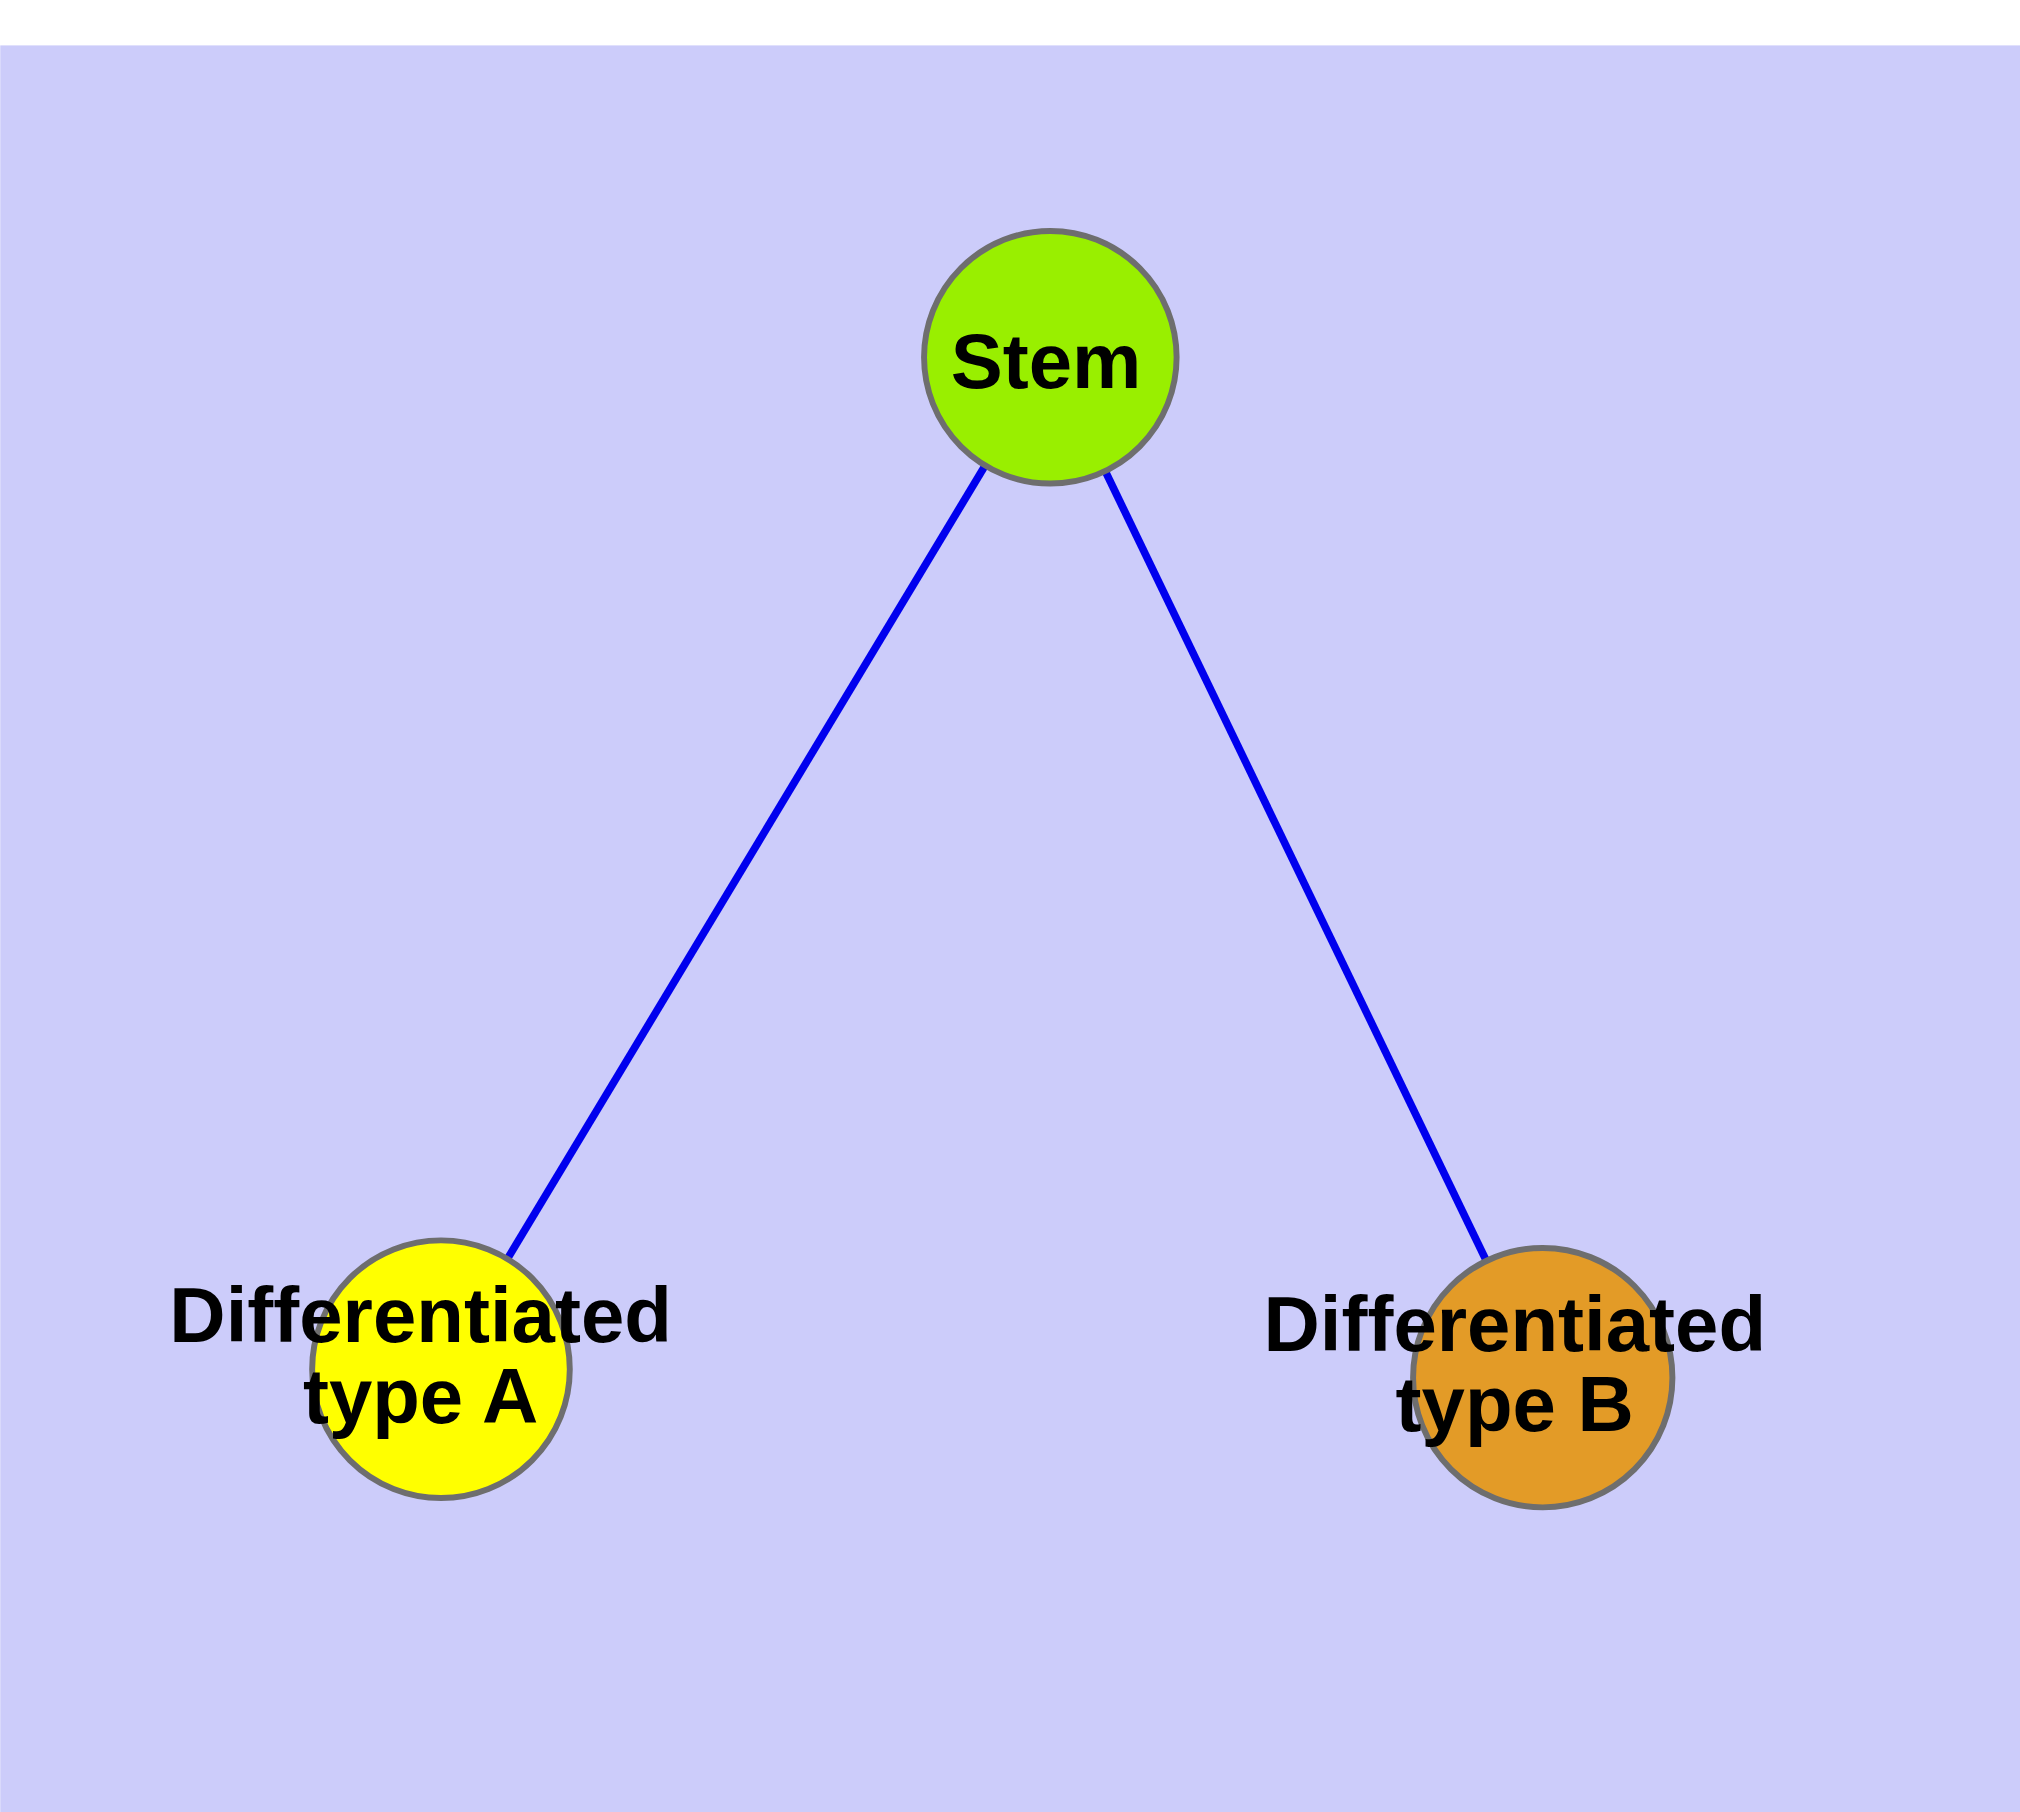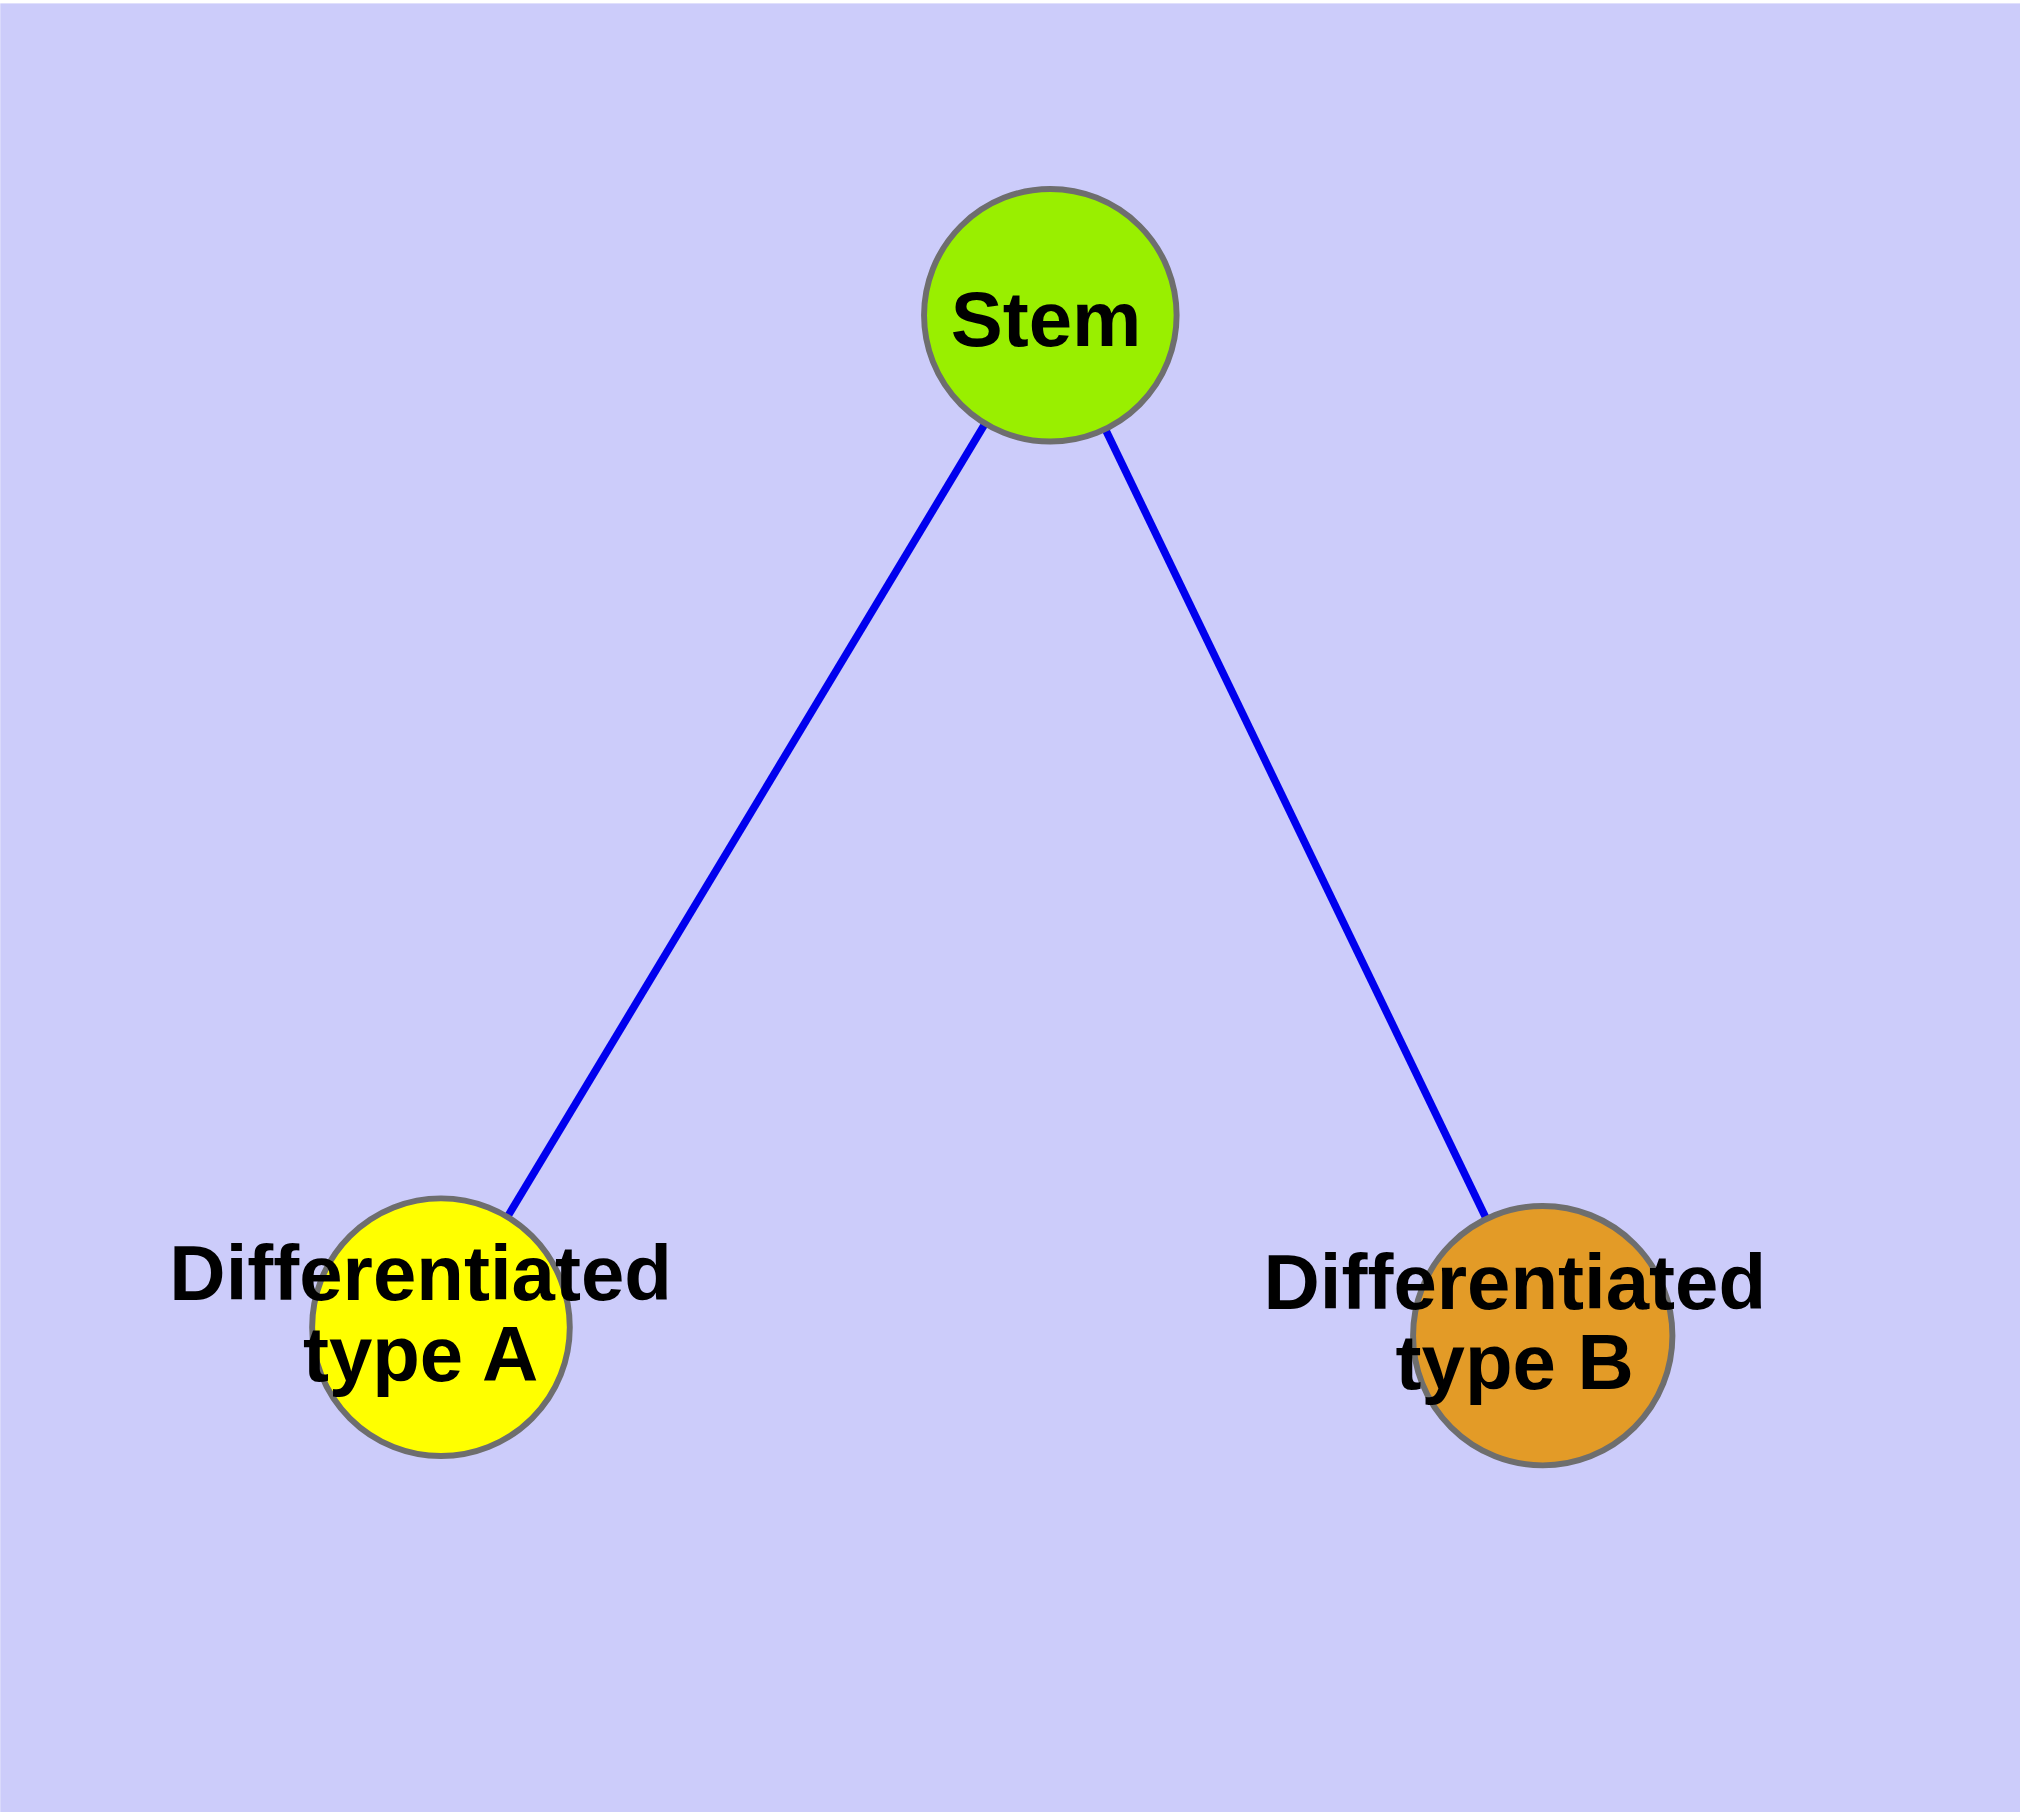--- a/index.html
+++ b/index.html
@@ -10,20 +10,21 @@
   body {
     width: 2021px;
     height: 1812px;
     overflow: hidden;
     font-family: "Liberation Sans", sans-serif;
   }
   #diagram-root {
     position: relative;
     width: 2021px;
     height: 1768px;
+    margin-top: 42px;
   }
   #graph-svg {
     position: absolute;
     top: 0;
     left: 0;
     display: block;
   }
   .node-label {
     font-family: "Liberation Sans", sans-serif;
     font-weight: bold;

